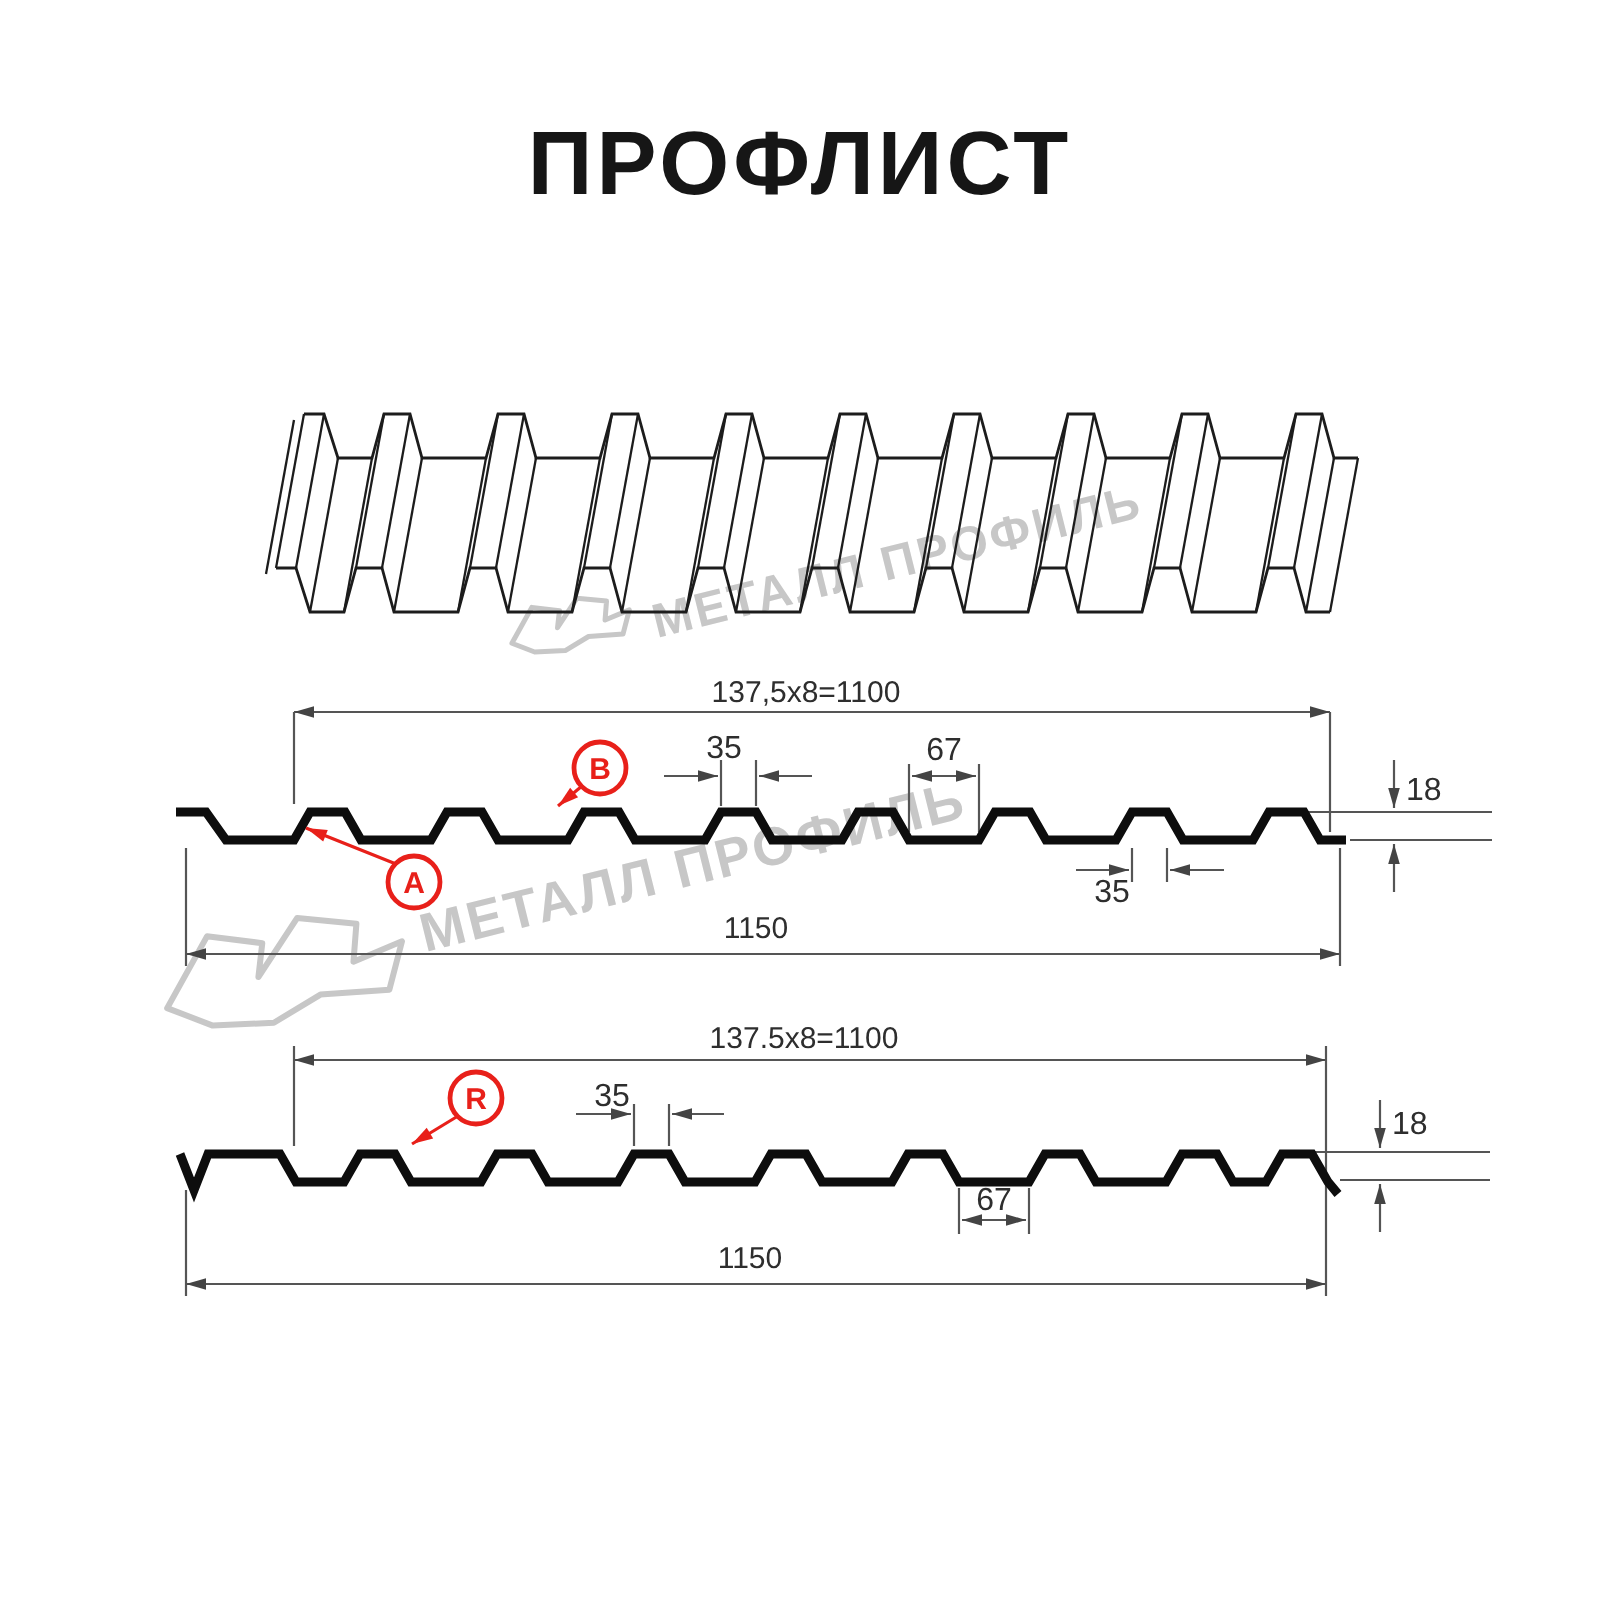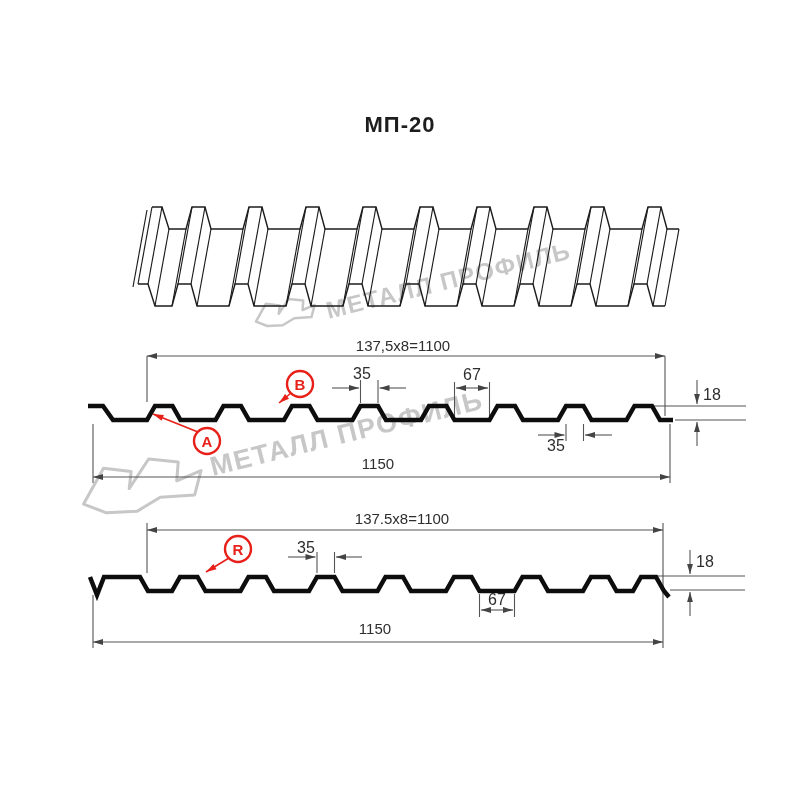--- a/index.html
+++ b/index.html
@@ -15,21 +15,21 @@
   .dim-text{font-family:"Liberation Sans",sans-serif;font-size:15px;fill:#2e2e2e;}
   .dim-text-s{font-family:"Liberation Sans",sans-serif;font-size:16px;fill:#2e2e2e;}
   .wm-text{font-family:"Liberation Sans",sans-serif;font-weight:bold;}
   .lbl{font-family:"Liberation Sans",sans-serif;font-size:15px;font-weight:bold;}
 </style>
 </head>
 <body>
 
 <div class="page">
 
-  <div class="subtitle">МП-20</div>
+  <div class="title">ПРОФЛИСТ</div>
 
   <svg width="800" height="800" viewBox="0 0 800 800">
     <defs>
       <marker id="mArr" markerWidth="12" markerHeight="8" refX="10.5" refY="3.4" orient="auto-start-reverse" markerUnits="userSpaceOnUse">
         <path d="M0.5,0.5 L10.5,3.4 L0.5,6.3 Z" fill="#444"></path>
       </marker>
       <marker id="mArrRed" markerWidth="13" markerHeight="9" refX="11" refY="3.6" orient="auto-start-reverse" markerUnits="userSpaceOnUse">
         <path d="M0.5,0.5 L11,3.6 L0.5,6.7 Z" fill="#e8201a"></path>
       </marker>
     </defs>

